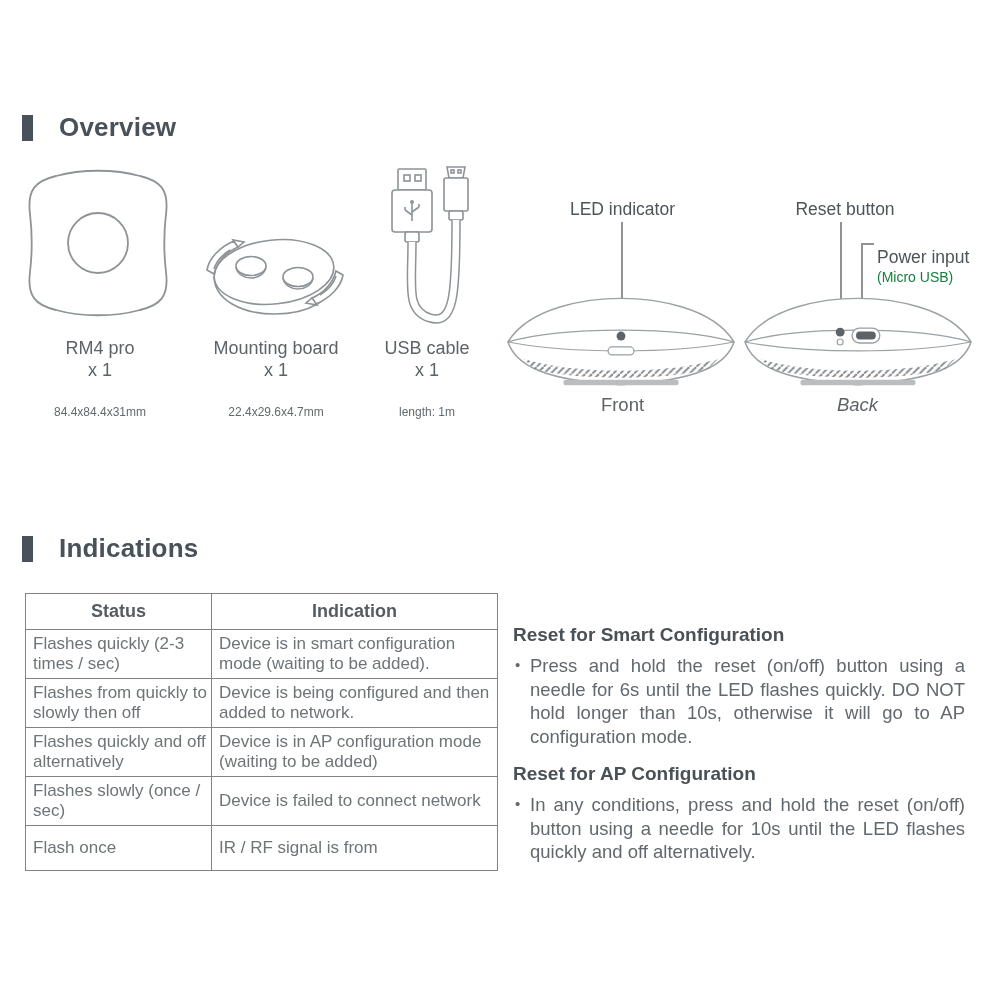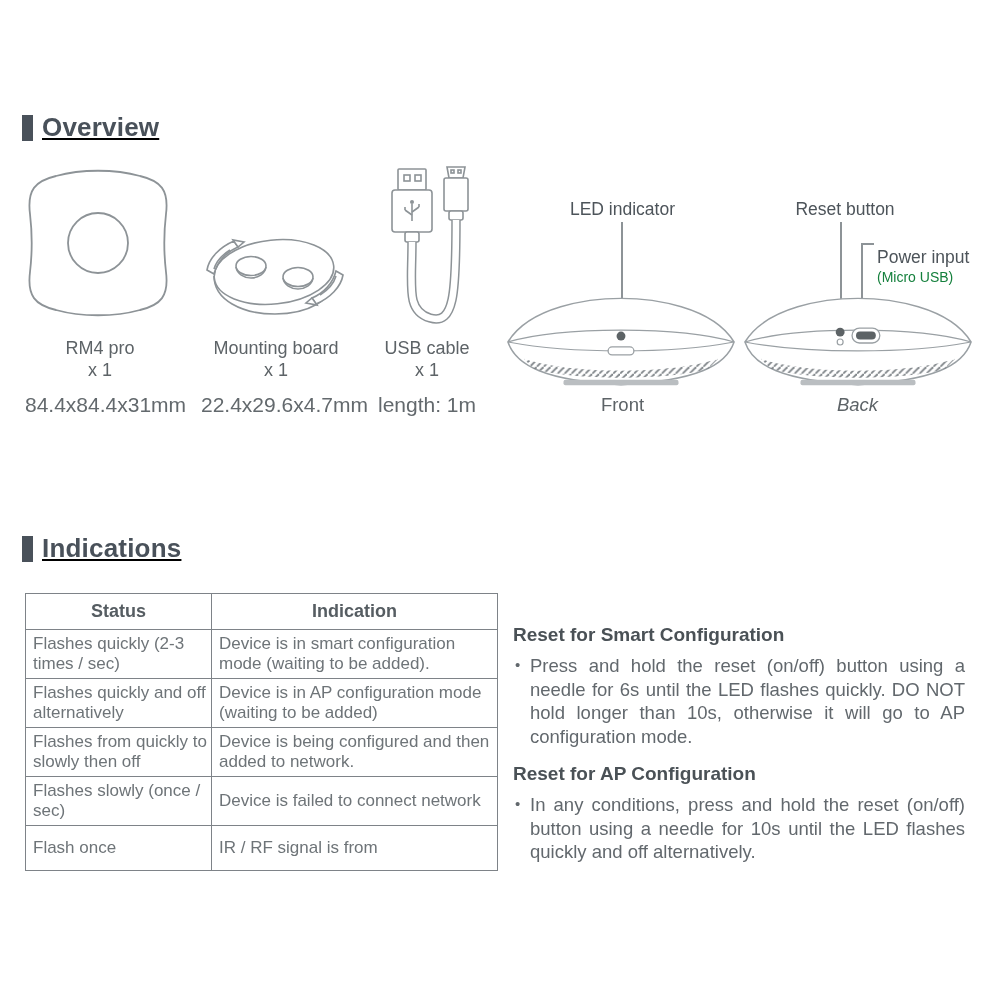--- a/index.html
+++ b/index.html
@@ -1,28 +1,28 @@
 <!DOCTYPE html>
 <html><head>
 <meta charset="utf-8">
 <style>
   * { margin:0; padding:0; box-sizing:border-box; }
   html,body { width:1000px; height:1000px; background:#ffffff;
     font-family:"Liberation Sans","DejaVu Sans",sans-serif; }
   .page { position:relative; width:1000px; height:1000px; background:#fff; overflow:hidden; }
 
   
-  .sec-header { position:absolute; display:flex; align-items:center; gap:9px;text-decoration:underline; }
+  .sec-header { position:absolute; display:flex; align-items:center; gap:26px; }
   .sec-bullet { width:11px; height:26px; background:#49515a; }
   .sec-title { font-size:26px; font-weight:bold; color:#49515a; letter-spacing:0.2px; }
 
   
   .caption { position:absolute; text-align:center; color:#5d6367; }
   .caption .nm, .caption .qty { font-size:18px; line-height:22px; }
-  .caption .dims { font-size:21px; line-height:18px; margin-top:15px; color:#63696d; }
+  .caption .dims { font-size:12px; line-height:18px; margin-top:22px; color:#63696d; }
 
   
   .callout { position:absolute; font-size:17.5px; color:#4d545a; white-space:nowrap; }
   .callout.center { text-align:center; }
   .leader-v { position:absolute; width:1.5px; background:#8d9397; }
   .leader-h { position:absolute; height:1.5px; background:#8d9397; }
   .micro-usb-sub { font-size:14px; color:#15803d; line-height:19px; }
 
   .view-label { position:absolute; font-size:18.5px; color:#5d6367; text-align:center; }
 
@@ -180,26 +180,26 @@
         <th>Status</th>
         <th>Indication</th>
       </tr>
     </thead>
     <tbody>
       <tr class="r">
         <td>Flashes quickly (2-3 times / sec)</td>
         <td>Device is in smart configuration mode (waiting to be added).</td>
       </tr>
       <tr class="r">
+        <td>Flashes from quickly to slowly then off</td>
+        <td>Device is being configured and then added to network.</td>
+      </tr>
+      <tr class="r">
         <td>Flashes quickly and off alternatively</td>
         <td>Device is in AP configuration mode (waiting to be added)</td>
-      </tr>
-      <tr class="r">
-        <td>Flashes from quickly to slowly then off</td>
-        <td>Device is being configured and then added to network.</td>
       </tr>
       <tr class="r">
         <td>Flashes slowly (once / sec)</td>
         <td>Device is failed to connect network</td>
       </tr>
       <tr class="r-last">
         <td>Flash once</td>
         <td>IR / RF signal is from</td>
       </tr>
     </tbody>

